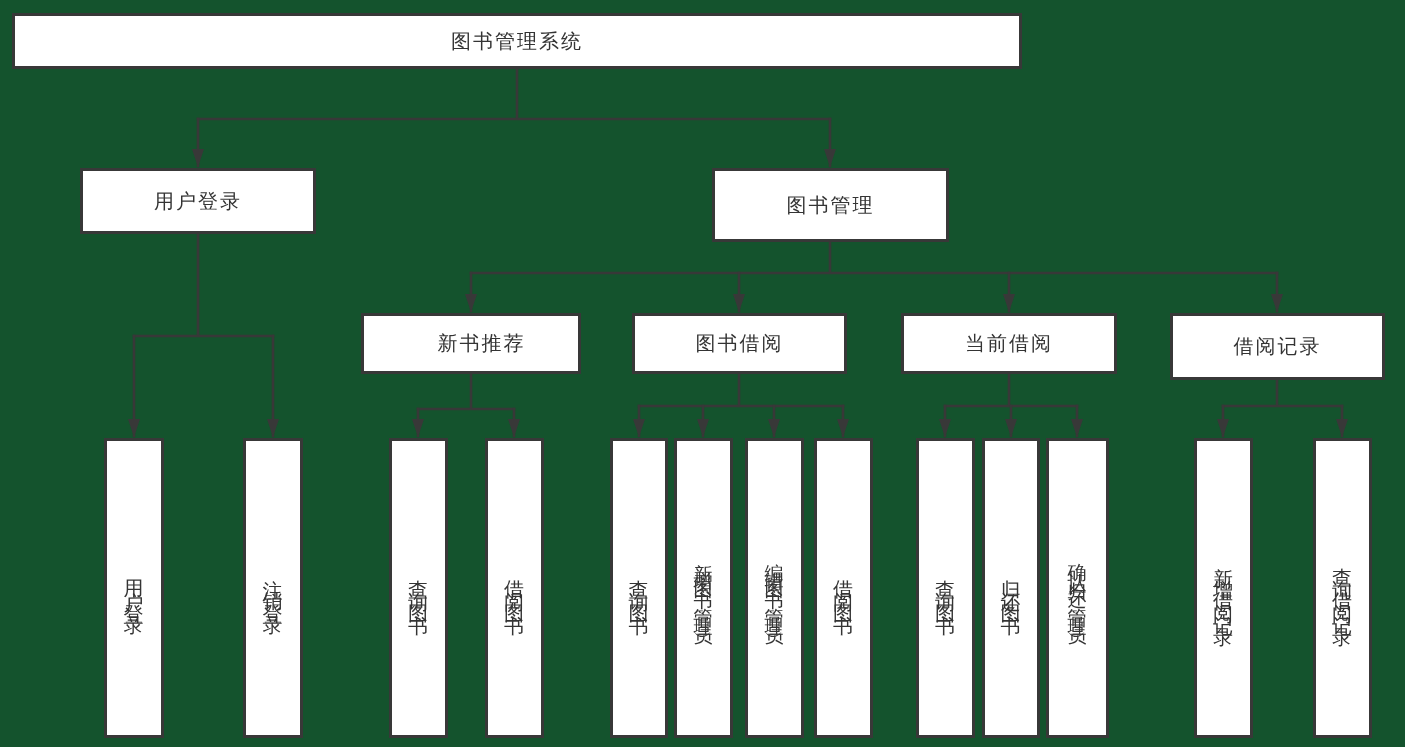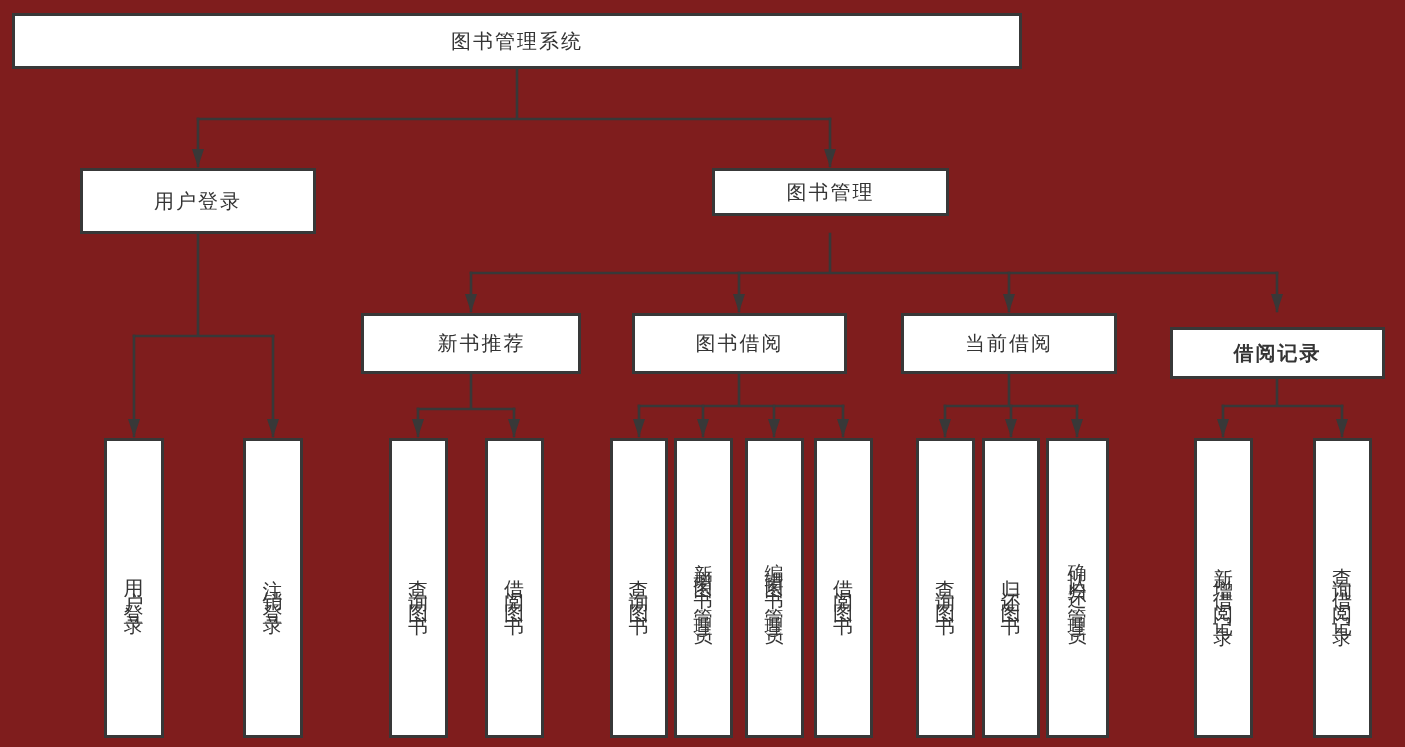--- a/index.html
+++ b/index.html
@@ -1,19 +1,19 @@
 <!DOCTYPE html>
 <html><head>
 <meta charset="utf-8">
 <style>
   html,body{margin:0;padding:0;background:#ffffff;}
   #stage{
     position:relative;
     width:1405px;height:747px;
-    background:#7f1d1d;
+    background:#14532d;
     font-family:"Liberation Sans","DejaVu Sans",sans-serif;
     overflow:hidden;
   }
   #wires{position:absolute;left:0;top:0;z-index:1;}
   .node{
     position:absolute;
     box-sizing:border-box;
     background:#ffffff;
     border:3px solid #383838;
     display:flex;
@@ -36,25 +36,25 @@
     line-height:1;
     white-space:nowrap;
   }
   .vlabel.dense{
     font-size:19px;
     letter-spacing:9px;
   }
   
   #box-root {left:12px;  top:13px;  width:1010px; height:56px;}
   #box-login{left:80px;  top:168px; width:236px;  height:66px;}
-  #box-mgmt {left:712px; top:168px; width:237px;  height:48px;}
+  #box-mgmt {left:712px; top:168px; width:237px;  height:74px;}
   #box-rec  {left:361px; top:313px; width:220px;  height:61px;padding-left:21px;}
   #box-bor  {left:632px; top:313px; width:215px;  height:61px;}
   #box-cur  {left:901px; top:313px; width:216px;  height:61px;}
-  #box-hist {left:1170px;top:327px; width:215px;  height:52px;font-weight:bold;}
+  #box-hist {left:1170px;top:313px; width:215px;  height:67px;}
   
   #leaf-login-1 {left:104px; width:60px;}
   #leaf-login-2 {left:243px; width:60px;}
   #leaf-rec-1   {left:389px; width:59px;}
   #leaf-rec-2   {left:485px; width:59px;}
   #leaf-bor-1   {left:610px; width:58px;}
   #leaf-bor-2   {left:674px; width:59px;}
   #leaf-bor-3   {left:745px; width:59px;}
   #leaf-bor-4   {left:814px; width:59px;}
   #leaf-cur-1   {left:916px; width:59px;}

